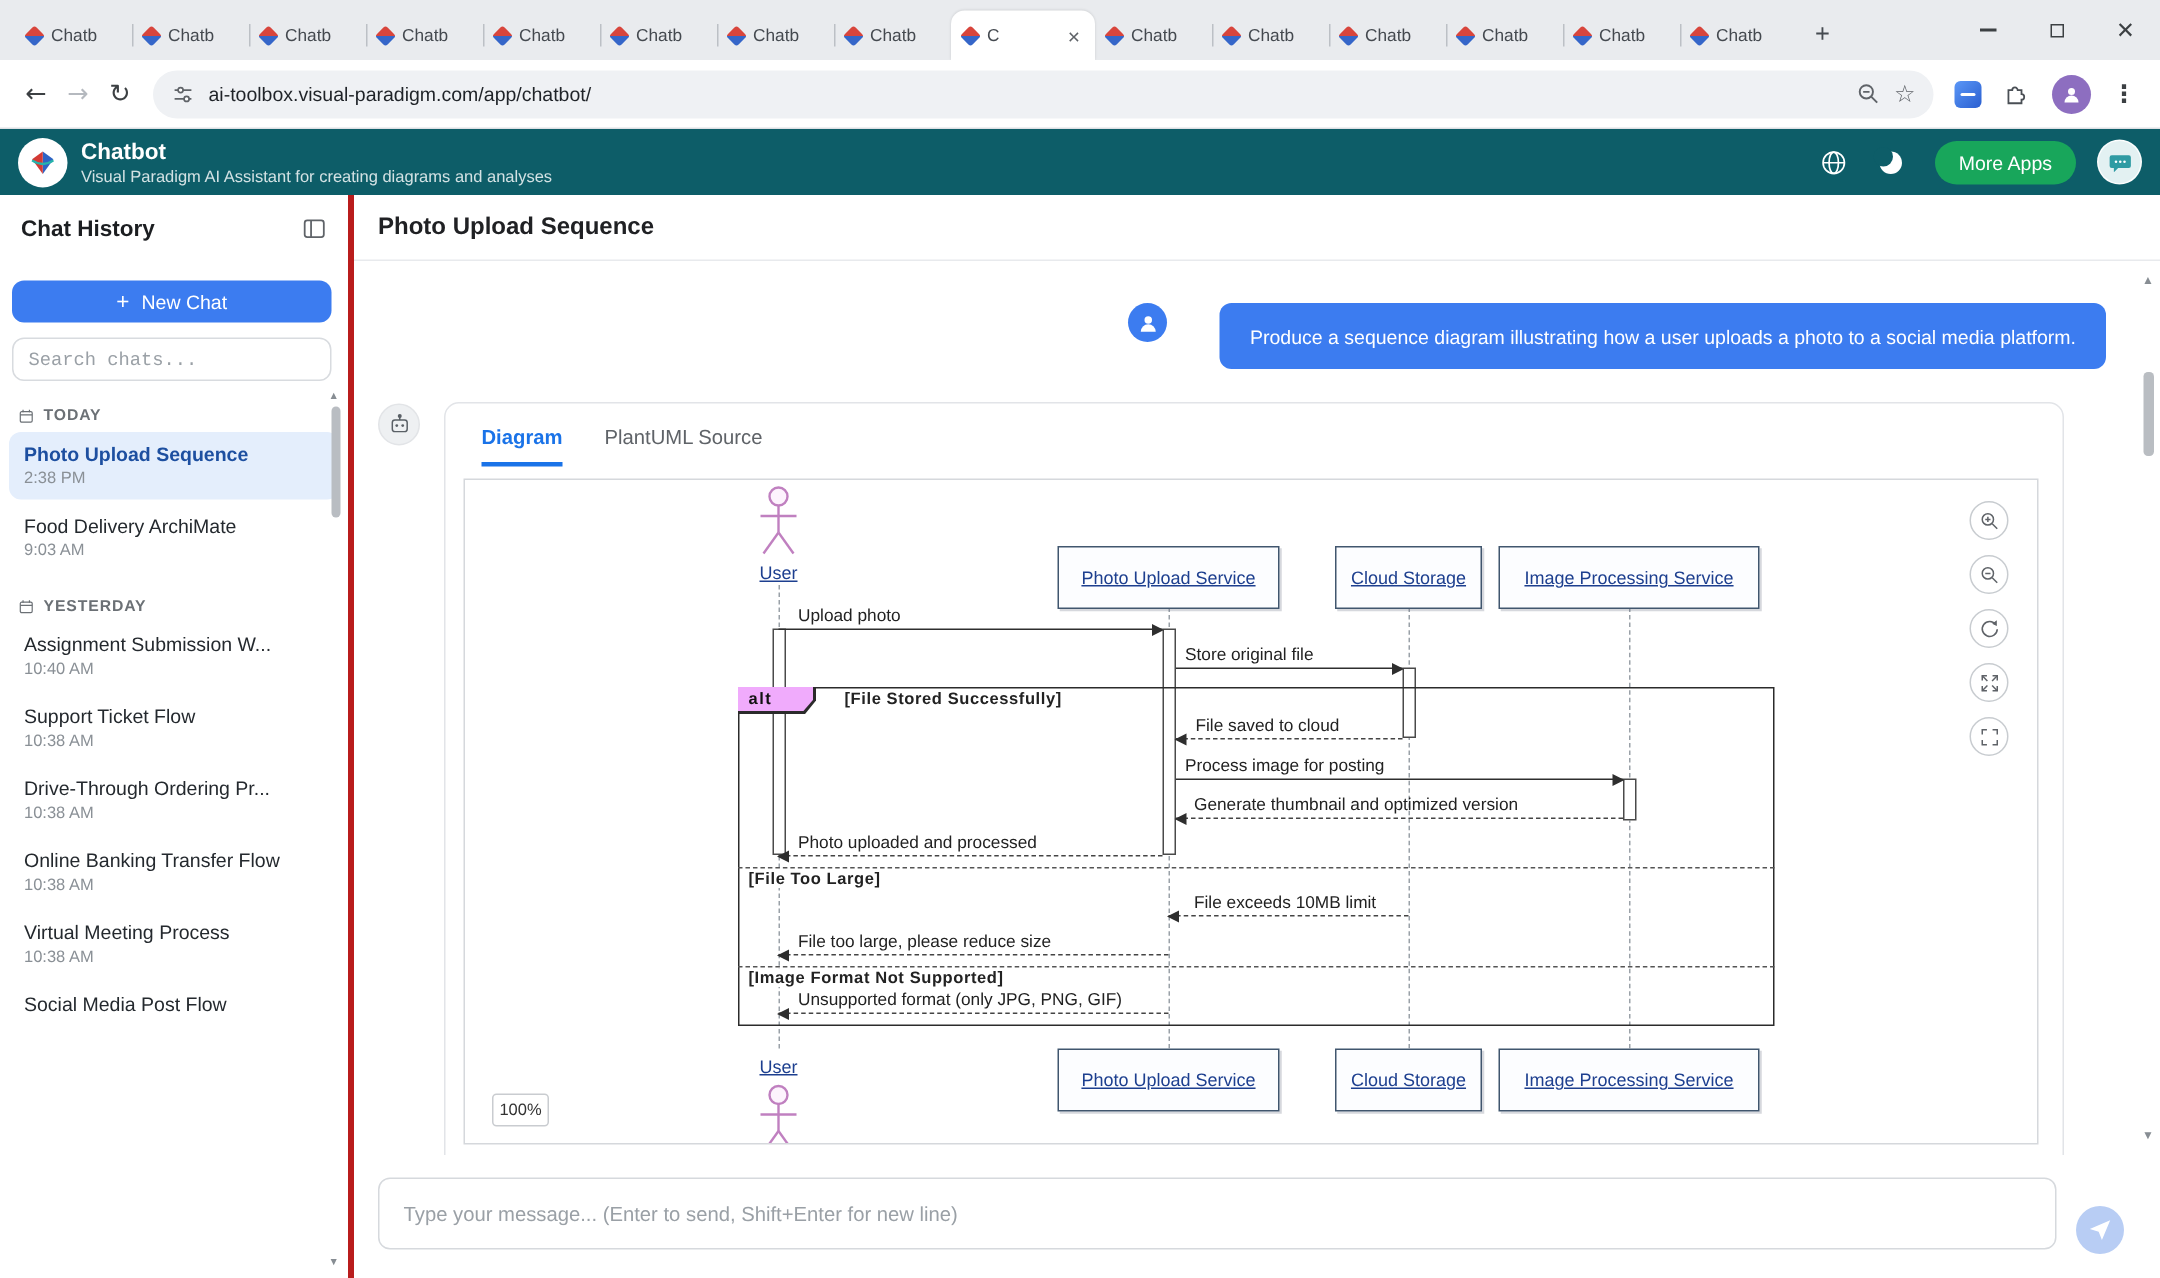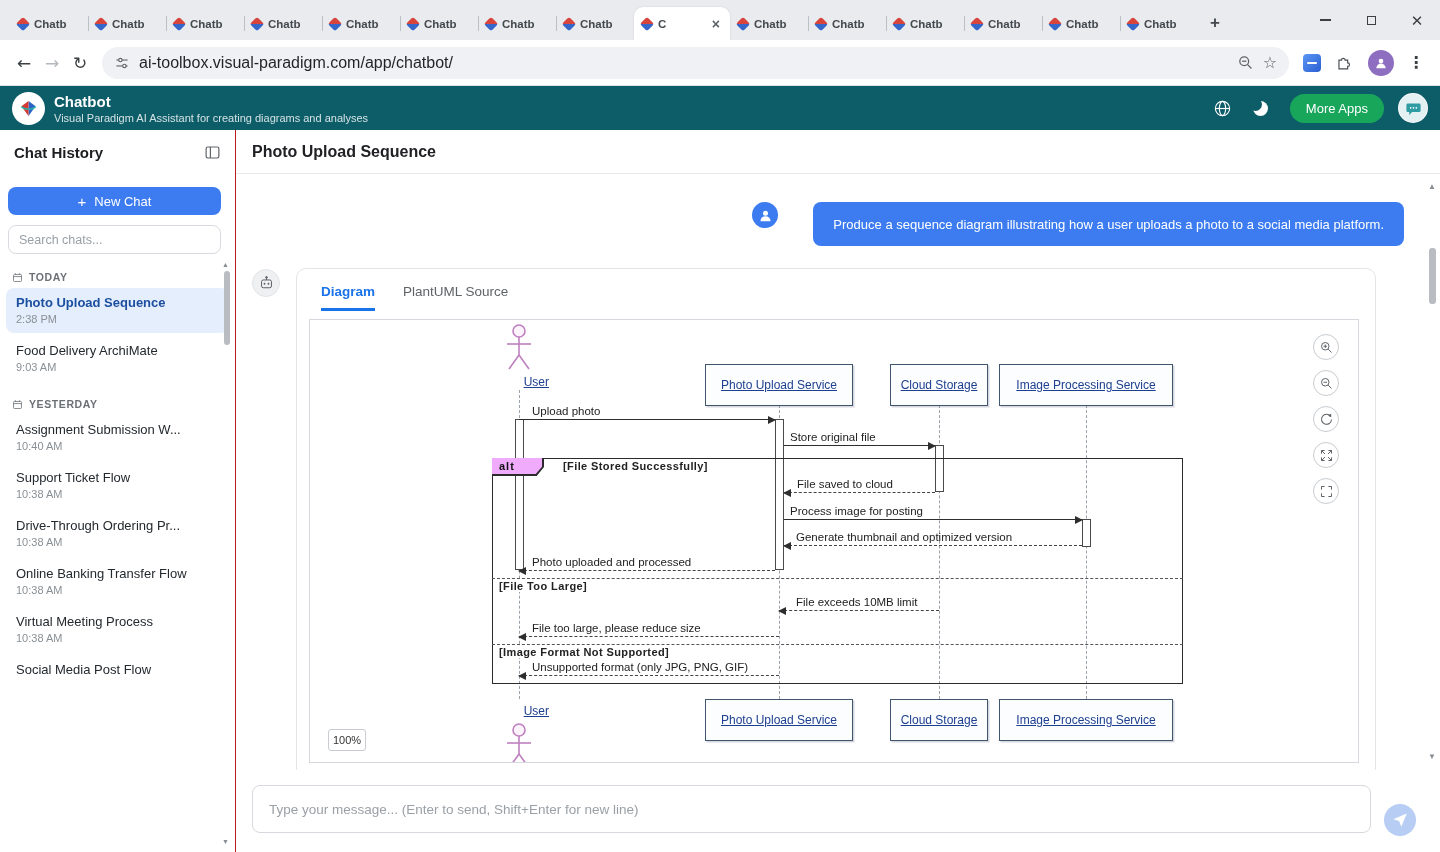--- a/index.html
+++ b/index.html
@@ -1,67 +1,67 @@
 <!DOCTYPE html>
 <html><head>
 <meta charset="utf-8">
 <style>
   * { margin:0; padding:0; box-sizing:border-box; }
   html,body { width:1440px; height:852px; font-family:"Liberation Sans","DejaVu Sans",sans-serif; background:#fff; overflow:hidden; }
   .screen { position:relative; width:1440px; height:852px; background:#fff; }
 
   
-  .tabstrip { position:absolute; top:0; left:0; width:1440px; height:40px; background:#e9ebee; display:flex; align-items:flex-end; padding-left:10px;font-weight:bold; }
+  .tabstrip { position:absolute; top:0; left:0; width:1440px; height:40px; background:#e9ebee; display:flex; align-items:flex-end; padding-left:10px; }
   .tab { position:relative; width:78px; height:33px; display:flex; align-items:center; gap:6px; padding:0 8px; cursor:pointer; }
   .tab + .tab::before { content:""; position:absolute; left:0; top:9px; height:15px; width:1px; background:#bcc0c5; }
   .tab.active { width:96px; background:#fff; border-radius:9px 9px 0 0; box-shadow:0 0 2px rgba(0,0,0,.12); }
   .tab.active::before, .tab.active + .tab::before { display:none; }
   .favicon { width:10px; height:10px; flex:none; border-radius:2px; transform:rotate(45deg); background:linear-gradient(135deg,#d8453c 0%,#d8453c 48%,#3566c9 52%,#3566c9 100%); }
   .tab-label { font-size:11.5px; color:#44494f; white-space:nowrap; overflow:hidden; flex:1; }
   .tab-close { font-size:14px; color:#5f6368; line-height:1; padding:0 2px; }
   .newtab-btn { width:26px; height:26px; margin:0 0 4px 4px; border-radius:50%; display:flex; align-items:center; justify-content:center; font-size:17px; color:#454a50; }
   .wincontrols { position:absolute; right:0; top:0; height:40px; display:flex; }
   .winbtn { width:46px; height:40px; display:flex; align-items:center; justify-content:center; color:#3c4043; }
   .min-glyph { width:11px; height:1.4px; background:#3c4043; }
   .max-glyph { width:9px; height:9px; border:1.2px solid #3c4043; }
   .close-glyph { font-size:15px; line-height:1; }
 
   
   .toolbar { position:absolute; top:40px; left:0; width:1440px; height:46px; background:#fff; border-bottom:1px solid #dde0e4; display:flex; align-items:center; padding:0 10px; }
   .nav-ic { width:28px; height:28px; display:flex; align-items:center; justify-content:center; font-family:"DejaVu Sans",sans-serif; font-size:17px; color:#3c4043; }
   .nav-ic.disabled { color:#b5b9bf; }
   .omnibox { flex:1; height:32px; margin:0 8px; background:#eff1f4; border-radius:16px; display:flex; align-items:center; padding:0 12px; gap:9px; }
-  .url-text { flex:1; font-size:16px; color:#1f2328; white-space:nowrap; overflow:hidden; }
+  .url-text { flex:1; font-size:13px; color:#1f2328; white-space:nowrap; overflow:hidden; }
   .tb-right { display:flex; align-items:center; gap:14px; padding:0 6px; }
   .ext-colored { width:18px; height:18px; border-radius:4px; background:linear-gradient(135deg,#5b97f7,#2a5fd0); position:relative; }
   .ext-colored::after { content:""; position:absolute; left:4px; top:8px; width:10px; height:2px; background:#fff; border-radius:1px; }
   .profile-avatar { width:26px; height:26px; border-radius:50%; background:#8d6ec0; display:flex; align-items:center; justify-content:center; }
   .kebab { font-size:16px; color:#3c4043; font-weight:bold; }
 
   
   .appheader { position:absolute; top:86px; left:0; width:1440px; height:44px; background:#0d5d68; display:flex; align-items:center; padding:0 12px; }
   .vp-logo-circle { width:33px; height:33px; border-radius:50%; background:#fff; display:flex; align-items:center; justify-content:center; flex:none; }
   .app-titles { margin-left:9px; }
   .app-title { font-size:15px; font-weight:700; color:#fff; line-height:1.2; }
   .app-subtitle { font-size:11px; color:rgba(255,255,255,.82); margin-top:1px; }
   .ah-spacer { flex:1; }
   .ah-ic { width:30px; height:30px; display:flex; align-items:center; justify-content:center; margin-left:8px; }
   .crescent { width:15px; height:15px; border-radius:50%; background:#fff; position:relative; overflow:visible; }
   .crescent::after { content:""; position:absolute; left:-4px; top:-3px; width:13px; height:13px; border-radius:50%; background:#0d5d68; }
   .more-apps { margin-left:14px; height:29px; padding:0 16px; background:#18a65b; color:#fff; border:none; border-radius:15px; font-size:13px; font-family:inherit; display:flex; align-items:center; }
   .assistant-avatar { width:30px; height:30px; margin-left:14px; border-radius:50%; background:#e3f1f2; border:1.5px solid rgba(255,255,255,.85); display:flex; align-items:center; justify-content:center; }
 
   
-  .sidebar { position:absolute; top:130px; left:0; width:236px; height:722px; background:#fff; border-right:1px solid #b91c1c; overflow:hidden; }
+  .sidebar { position:absolute; top:130px; left:0; width:236px; height:722px; background:#fff; border-right:4px solid #b91c1c; overflow:hidden; }
   .sb-header { margin:14px 14px 0; display:flex; align-items:center; justify-content:space-between; }
   .sb-title { font-size:15px; font-weight:700; color:#1c1e21; }
   .new-chat { margin:26px 8px 0; height:28px; width:213px; background:#3c7cf0; border:none; border-radius:8px; color:#fff; font-size:13px; font-family:inherit; display:flex; align-items:center; justify-content:center; gap:8px; }
   .new-chat .plus { font-size:15px; line-height:1; }
   .sb-search { margin:10px 8px 0; height:29px; width:213px; border:1px solid #d8dbdf; border-radius:8px; display:flex; align-items:center; padding:0 10px; }
-  .sb-search input { border:none; outline:none; width:100%; font-size:12.5px; font-family:Liberation Sans, sans-serif; color:#701a75; background:transparent; }
+  .sb-search input { border:none; outline:none; width:100%; font-size:12.5px; font-family:Liberation Mono, monospace; color:#701a75; background:transparent; }
   .sb-search input::placeholder { color:#9aa0a6; }
   .section-head { margin:17px 12px 5px; display:flex; align-items:center; gap:6px; font-size:10.5px; font-weight:600; letter-spacing:.6px; color:#6b7075; }
   .chat-item { margin:0 6px 3px; padding:7px 10px 8px; border-radius:8px; cursor:pointer; }
   .chat-item.active { background:#e4eefc; }
   .ci-title { font-size:13px; color:#24292e; white-space:nowrap; overflow:hidden; }
   .chat-item.active .ci-title { color:#1d4fa0; font-weight:600; }
   .ci-time { font-size:11px; color:#8a9096; margin-top:3px; }
   .sb-scroll-up, .sb-scroll-down { position:absolute; right:6px; font-size:7px; color:#878d93; }
   .sb-scroll-up { top:131px; }
   .sb-scroll-down { top:708px; }
@@ -78,21 +78,21 @@
   .card { position:absolute; left:60px; top:94px; width:1080px; height:530px; border:1px solid #e2e4e8; border-radius:10px; background:#fff; }
   .card-tabs { display:flex; gap:28px; padding:15px 0 0 24px; }
   .ctab { font-size:13.5px; color:#5f6368; padding-bottom:9px; cursor:pointer; }
   .ctab.active { color:#1a73e8; font-weight:700; border-bottom:3px solid #1a73e8; }
   .canvas { position:absolute; left:12px; top:50px; width:1050px; height:444px; border:1px solid #d5d8dc; background:#fff; overflow:hidden; }
 
   
   .lifeline { position:absolute; width:0; border-left:1px dashed #9aa1a8; top:70px; height:309px; }
   .pbox { position:absolute; height:42px; border:1px solid #41566e; background:#fcfdff; box-shadow:1.5px 1.5px 0 rgba(90,100,120,.25); display:flex; align-items:center; justify-content:center; }
   .pbox span, .actor-label { font-size:12px; color:#1d3f8f; text-decoration:underline; white-space:nowrap; }
-  .actor-label { position:absolute; width:60px; text-align:right; }
+  .actor-label { position:absolute; width:60px; text-align:center; }
   .activation { position:absolute; width:9px; background:#fff; border:1px solid #4a4a4a; }
   .msg-label { position:absolute; font-size:11.5px; color:#222; white-space:nowrap; font-family:Liberation Sans, sans-serif; }
   .arrow { position:absolute; height:0; border-top:1.3px solid #2e2e2e; }
   .arrow.dashed { border-top:1px dashed #444; }
   .ahead { position:absolute; width:0; height:0; top:-4.5px; border-top:4px solid transparent; border-bottom:4px solid transparent; }
   .ahead.r { right:-1px; border-left:8px solid #2e2e2e; }
   .ahead.l { left:-1px; border-right:8px solid #2e2e2e; }
   .alt-frame { position:absolute; left:182px; top:138px; width:691px; height:226px; border:1.6px solid #2b2b2b; }
   .alt-tab-outer { position:absolute; left:-1px; top:-1px; width:52px; height:18px; background:#2b2b2b; clip-path:polygon(0 0,100% 0,100% 50%,86% 100%,0 100%); }
   .alt-tab-inner { position:absolute; left:0; top:0; width:50.4px; height:16.4px; background:#f0abfc; clip-path:polygon(0 0,100% 0,100% 50%,86% 100%,0 100%); font-size:11px; font-weight:700; color:#111; line-height:16px; padding-left:7px; letter-spacing:1px; }

